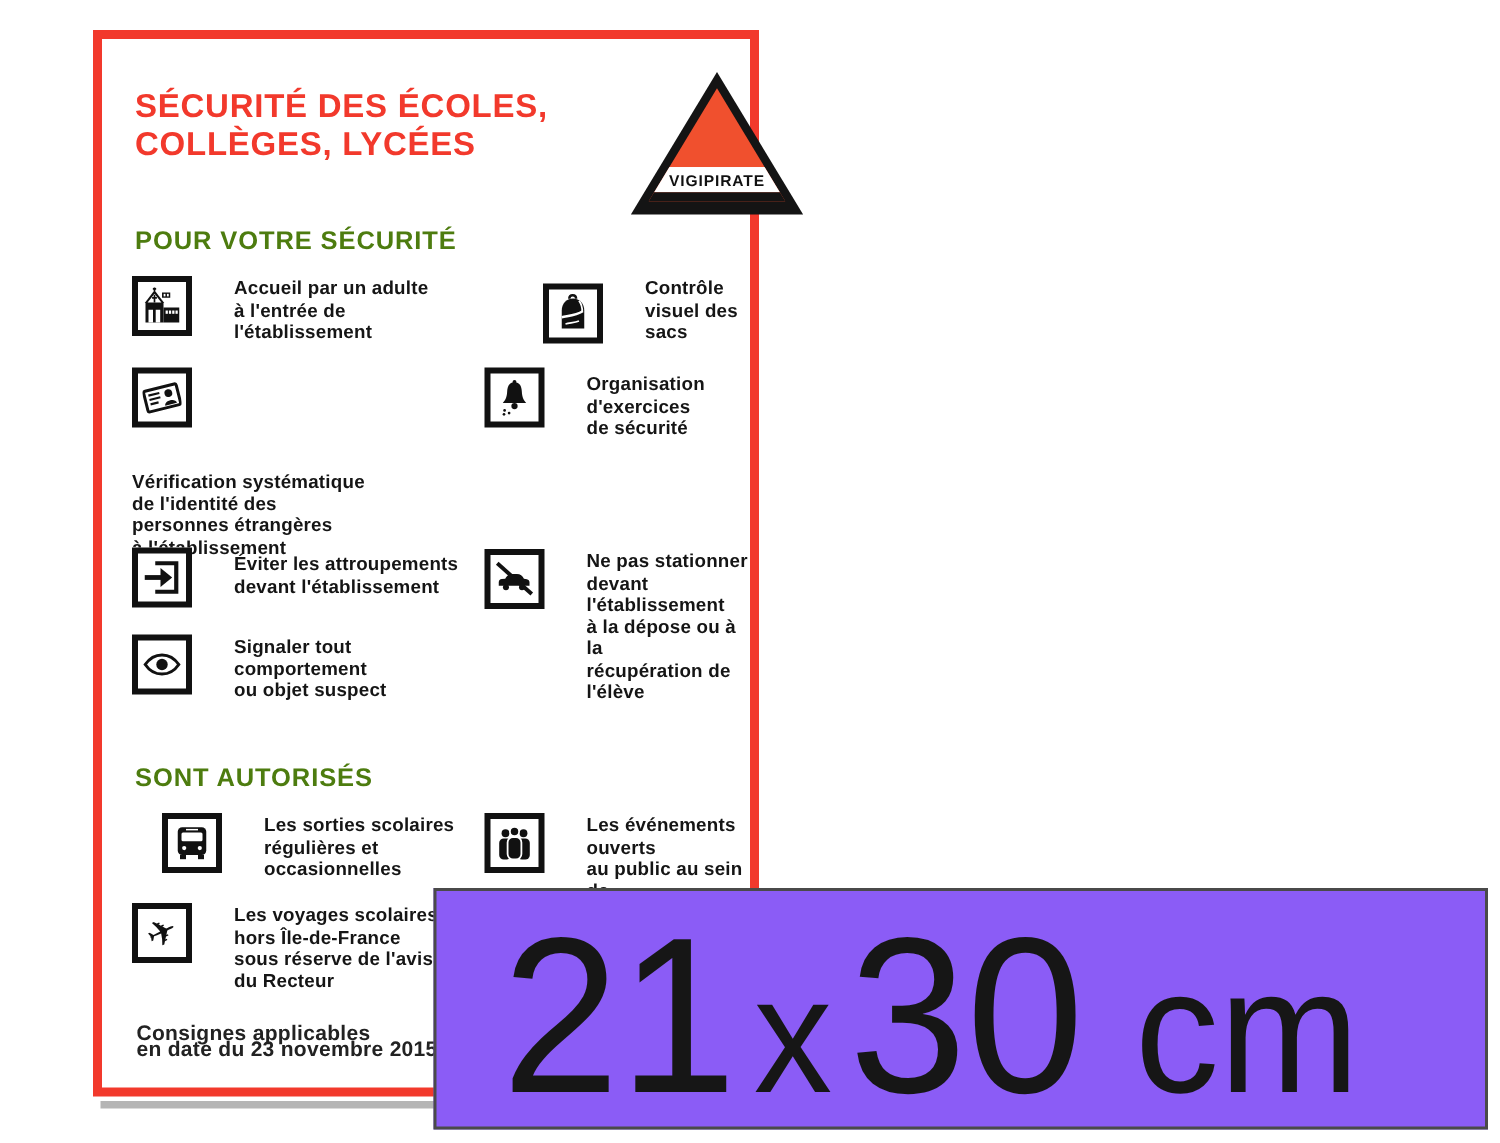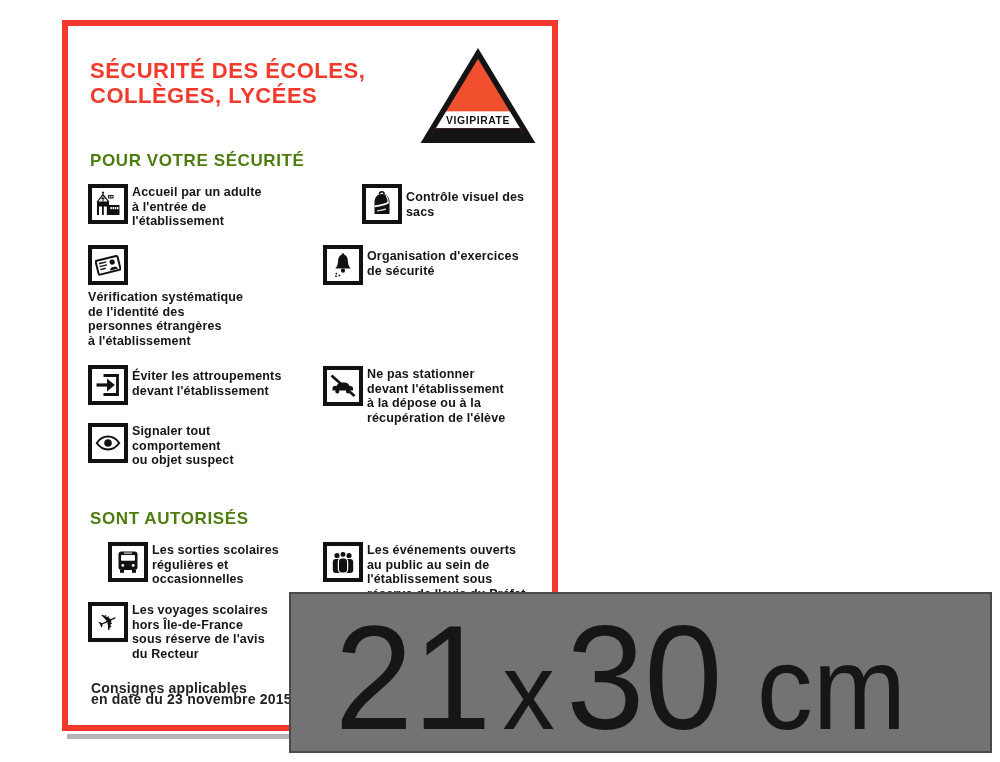--- a/index.html
+++ b/index.html
@@ -2,60 +2,60 @@
 <html><head>
 <meta charset="utf-8">
 <style>
   html,body{margin:0;padding:0;}
   body{
     width:1000px;height:762px;position:relative;background:#ffffff;
     font-family:"Liberation Sans", sans-serif;overflow:hidden;
     -webkit-font-smoothing:antialiased;
   }
   .poster{
-    position:absolute;left:62px;top:20px;width:496px;height:711px;
+    position:absolute;left:62px;top:20px;width:444px;height:711px;
     border:6px solid #f2392c;background:#ffffff;box-sizing:border-box;z-index:2;
   }
   .poster-shadow{
     position:absolute;left:67px;top:734px;width:491px;height:5px;
     background:#b5b5b5;z-index:1;
   }
   .ml{white-space:pre-line;}
   .title{
     position:absolute;left:22px;top:32px;color:#f2392c;
     font-size:22px;line-height:25px;font-weight:bold;letter-spacing:.5px;
   }
   .logo{position:absolute;left:350px;top:20px;width:120px;height:99px;}
   .sec-h{
     position:absolute;color:#4d7c0f;font-size:17px;font-weight:bold;letter-spacing:.6px;
   }
   .h1{left:22px;top:125px;}
   .h2{left:22px;top:303px;}
   .h3{left:22px;top:483px;}
-  .row{position:absolute;display:flex;gap:4px;align-items:flex-start;}
-  .row.vc{align-items:center;padding-left:39px;}
+  .row{position:absolute;display:flex;gap:28px;align-items:flex-start;}
+  .row.vc{align-items:flex-end;padding-left:39px;}
   .ibox{
     flex:none;width:40px;height:40px;box-sizing:border-box;border:4px solid #111;
     background:#fff;display:flex;align-items:center;justify-content:center;
   }
   .ibox svg{width:26px;height:26px;display:block;}
   .itxt{
     color:#151515;font-size:12.5px;line-height:14.5px;font-weight:bold;
     letter-spacing:.15px;padding-top:1px;max-width:185px;
   }
   .pt4{padding-top:4px;}
   .glyph{font-family:"DejaVu Sans", sans-serif;font-size:24px;color:#111;
     display:inline-block;transform:rotate(-25deg);line-height:1;}
   .footnote{
     position:absolute;left:23px;top:657px;color:#222;
     font-size:14px;line-height:10.5px;font-weight:bold;letter-spacing:.2px;
   }
   .size-box{
     position:absolute;left:289px;top:592px;width:703px;height:161px;
-    box-sizing:border-box;background:#737373;border:2px solid #4a4a4a;z-index:10;
+    box-sizing:border-box;background:#8b5cf6;border:2px solid #4a4a4a;z-index:10;
     overflow:hidden;
   }
   .size-line{
     display:flex;align-items:baseline;padding:10px 0 0 46px;
     color:#161616;line-height:1;transform:scaleX(.95);transform-origin:left center;
     white-space:nowrap;
   }
   .size-line .n{font-size:148px;}
   .size-line .x{font-size:110px;margin:0 12px;}
   .size-line .cm{font-size:118px;margin-left:36px;}

